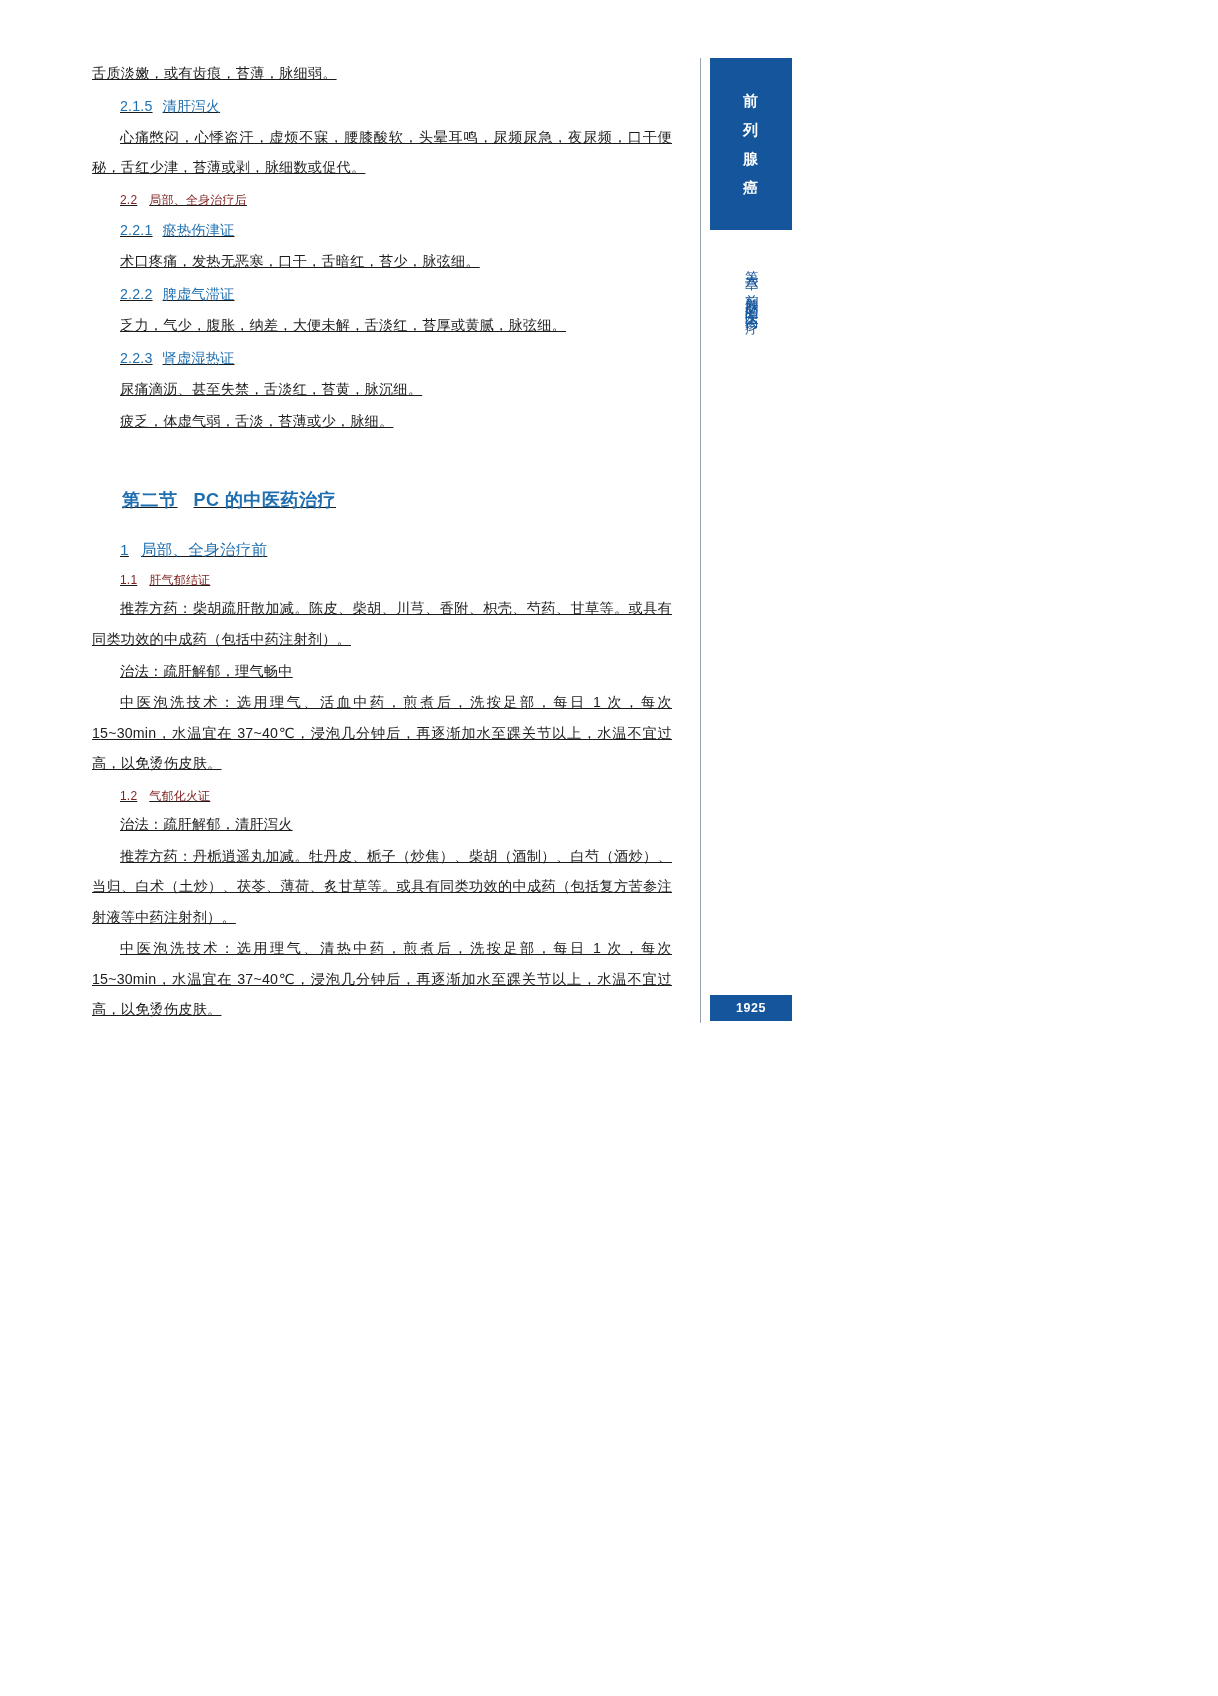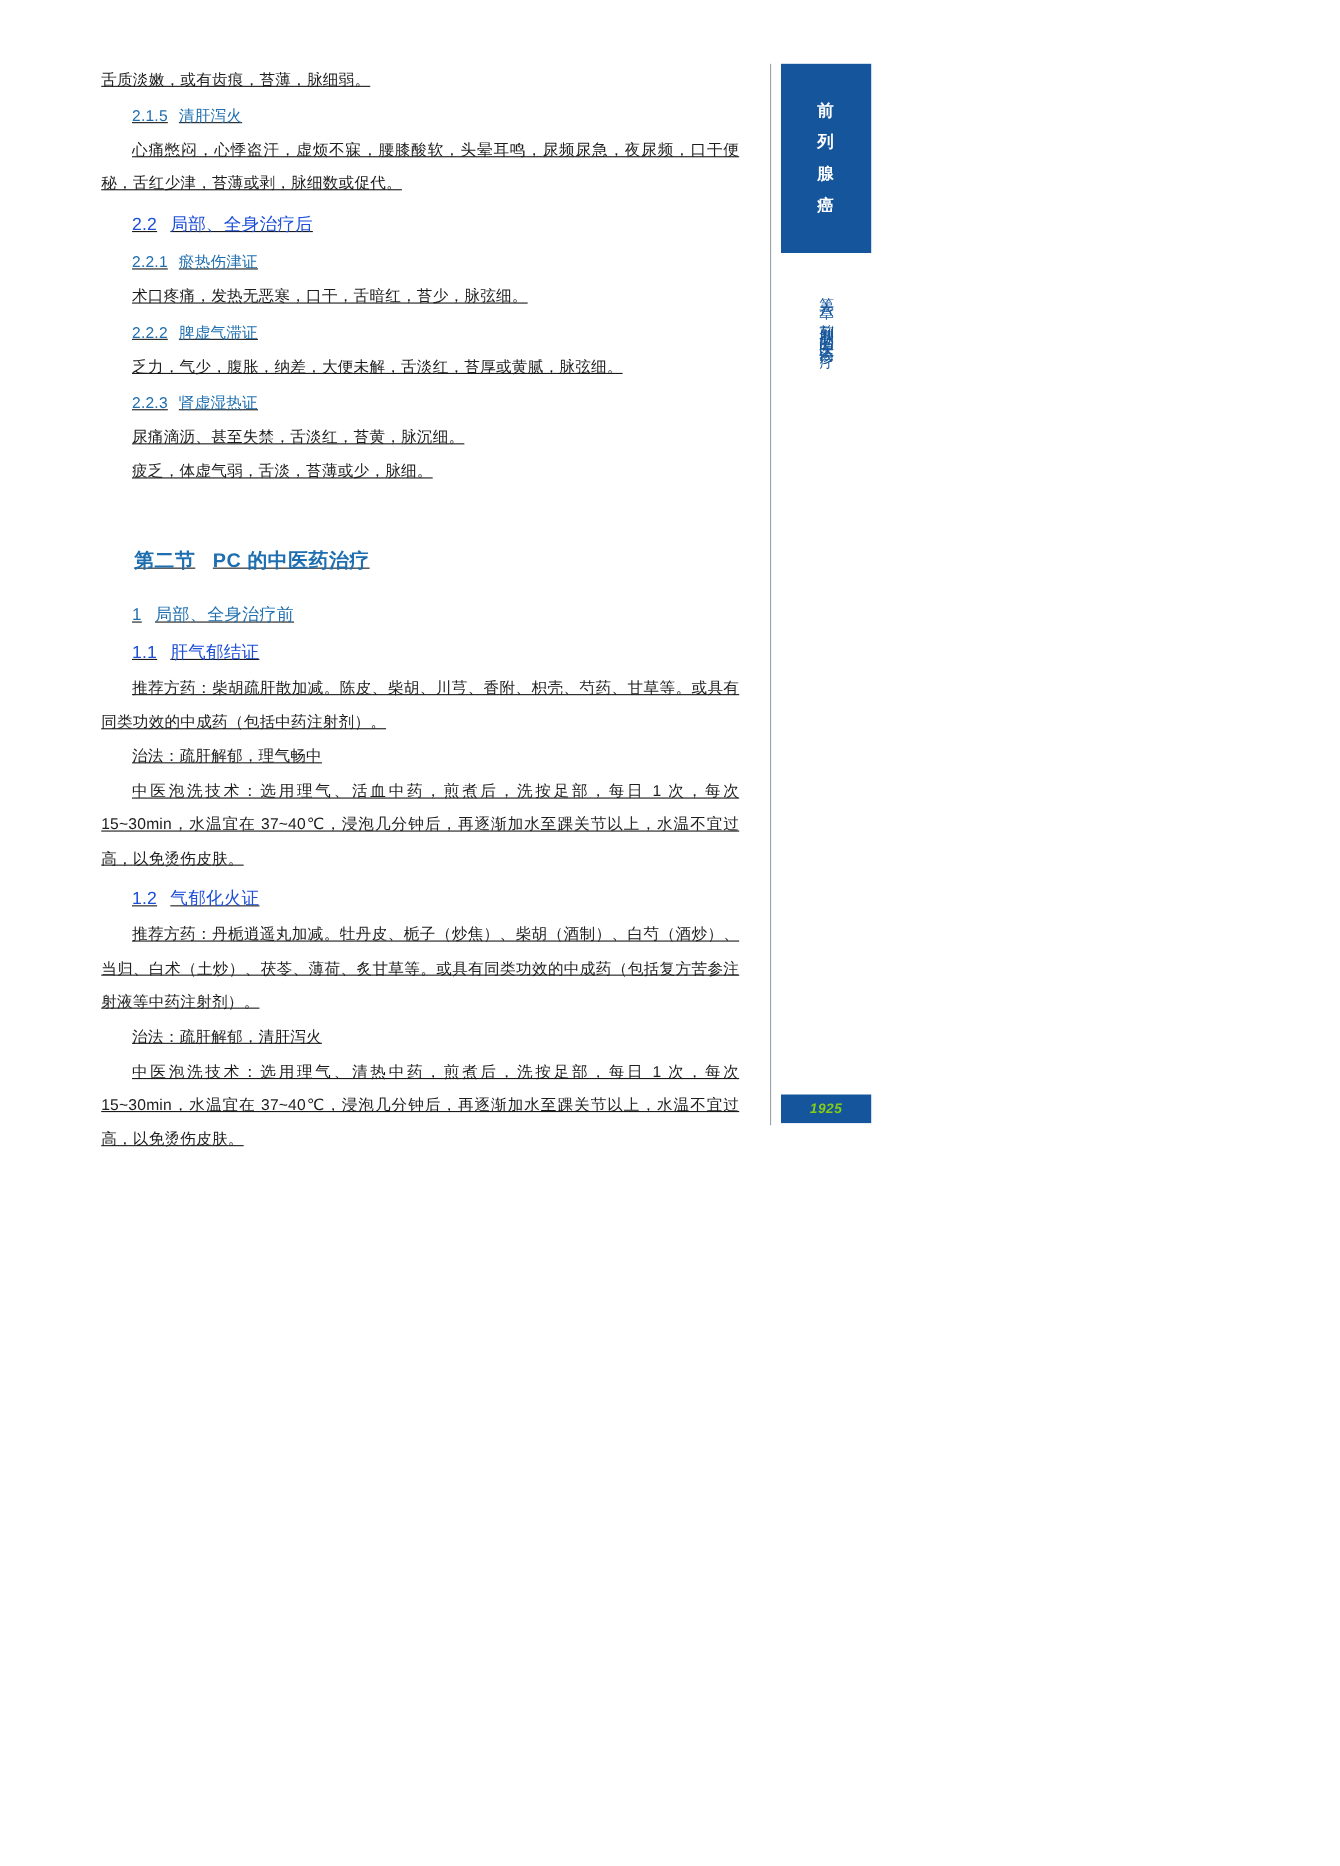--- a/index.html
+++ b/index.html
@@ -48,23 +48,23 @@
     color: #1f6fb0;
     margin: 2px 0 0 0;
     padding-left: 28px;
     letter-spacing: 0.2px;
   }
   .h4 .num {
     color: #1f6fb0;
     margin-right: 10px;
   }
   .h3 {
-    font-size: 16px;
+    font-size: 12px;
     line-height: 2.2;
-    color: #1d4ed8;
+    color: #7f1d1d;
     margin: 4px 0 0 0;
     padding-left: 28px;
     letter-spacing: 0.2px;
   }
   .h3 .num {
     margin-right: 12px;
   }
   .h2 {
     font-size: 15.5px;
     color: #1f6fb0;
@@ -122,28 +122,27 @@
     text-align: left;
   }
   .rubric-inner .chap { margin-bottom: 14px; display: inline-block; }
   .folio {
     position: absolute;
     left: 710px;
     top: 995px;
     width: 82px;
     height: 26px;
     background: #14559b;
-    color: #84cc16;
+    color: #ffffff;
     font-size: 12.5px;
     font-weight: bold;
     display: flex;
     align-items: center;
     justify-content: center;
     letter-spacing: 0.5px;
-    font-style: italic;
   }
   .vrule {
     position: absolute;
     left: 700px;
     top: 58px;
     width: 1px;
     height: 965px;
     background: #9aa3ad;
   }
 </style>
@@ -193,22 +192,22 @@
     <div class="h3">
       <span class="num">1.1</span><span>肝气郁结证</span>
     </div>
     <p class="para indent">推荐方药：柴胡疏肝散加减。陈皮、柴胡、川芎、香附、枳壳、芍药、甘草等。或具有同类功效的中成药（包括中药注射剂）。</p>
     <p class="para indent">治法：疏肝解郁，理气畅中</p>
     <p class="para indent">中医泡洗技术：选用理气、活血中药，煎煮后，洗按足部，每日 1 次，每次 15~30min，水温宜在 37~40℃，浸泡几分钟后，再逐渐加水至踝关节以上，水温不宜过高，以免烫伤皮肤。</p>
 
     <div class="h3">
       <span class="num">1.2</span><span>气郁化火证</span>
     </div>
+    <p class="para indent">治法：疏肝解郁，清肝泻火</p>
     <p class="para indent">推荐方药：丹栀逍遥丸加减。牡丹皮、栀子（炒焦）、柴胡（酒制）、白芍（酒炒）、当归、白术（土炒）、茯苓、薄荷、炙甘草等。或具有同类功效的中成药（包括复方苦参注射液等中药注射剂）。</p>
-    <p class="para indent">治法：疏肝解郁，清肝泻火</p>
     <p class="para indent">中医泡洗技术：选用理气、清热中药，煎煮后，洗按足部，每日 1 次，每次 15~30min，水温宜在 37~40℃，浸泡几分钟后，再逐渐加水至踝关节以上，水温不宜过高，以免烫伤皮肤。</p>
 
   </div>
 
   <div class="vrule"></div>
 
   <div class="side">
     <div class="tab-block">
       <span>前</span>
       <span>列</span>

